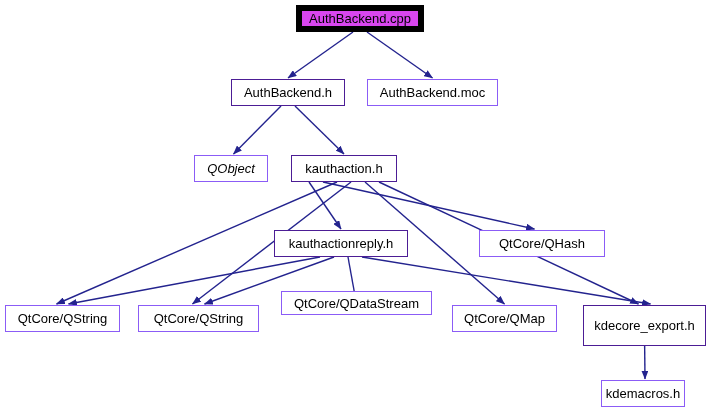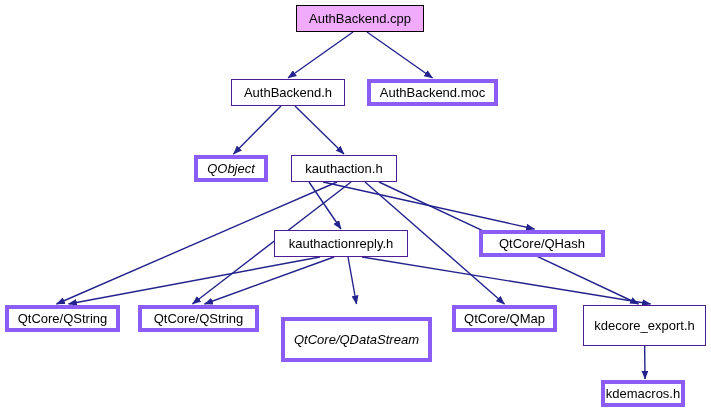--- a/index.html
+++ b/index.html
@@ -22,30 +22,30 @@
     width: 711px;
     height: 411px;
   }
   .node {
     position: absolute;
     box-sizing: border-box;
     display: flex;
     align-items: center;
     justify-content: center;
     background: #ffffff;
-    border: 4px solid #8b5cf6;
+    border: 1px solid #8b5cf6;
     color: #000000;
     font-size: 13px;
     line-height: 1;
     white-space: nowrap;
     z-index: 3;
   }
   .node.current {
-    background: #f0abfc;
-    border: 1px solid #000000;
+    background: #d946ef;
+    border: 6px solid #000000;
     text-align: right;
   }
   .node.strong {
     background: #ffffff;
     border: 1px solid #4c1d95;
   }
   .node-label {
     pointer-events: none;
   }
 </style>
@@ -98,21 +98,21 @@
       </div>
       <div class="node" style="left: 479px; top: 230px; width: 126px; height: 27px;">
         <span class="node-label">QtCore/QHash</span>
       </div>
       <div class="node" style="left: 5px; top: 305px; width: 115px; height: 27px;">
         <span class="node-label">QtCore/QString</span>
       </div>
       <div class="node" style="left: 138px; top: 305px; width: 121px; height: 27px;">
         <span class="node-label">QtCore/QString</span>
       </div>
-      <div class="node" style="left: 281px; top: 317px; width: 151px; height: 45px; font-style: italic;">
+      <div class="node" style="left: 281px; top: 291px; width: 151px; height: 24px;">
         <span class="node-label">QtCore/QDataStream</span>
       </div>
       <div class="node" style="left: 452px; top: 305px; width: 105px; height: 27px; text-align: center;">
         <span class="node-label">QtCore/QMap</span>
       </div>
       <div class="node strong" style="left: 583px; top: 305px; width: 123px; height: 41px;">
         <span class="node-label">kdecore_export.h</span>
       </div>
       <div class="node" style="left: 601px; top: 380px; width: 84px; height: 27px;">
         <span class="node-label">kdemacros.h</span>

